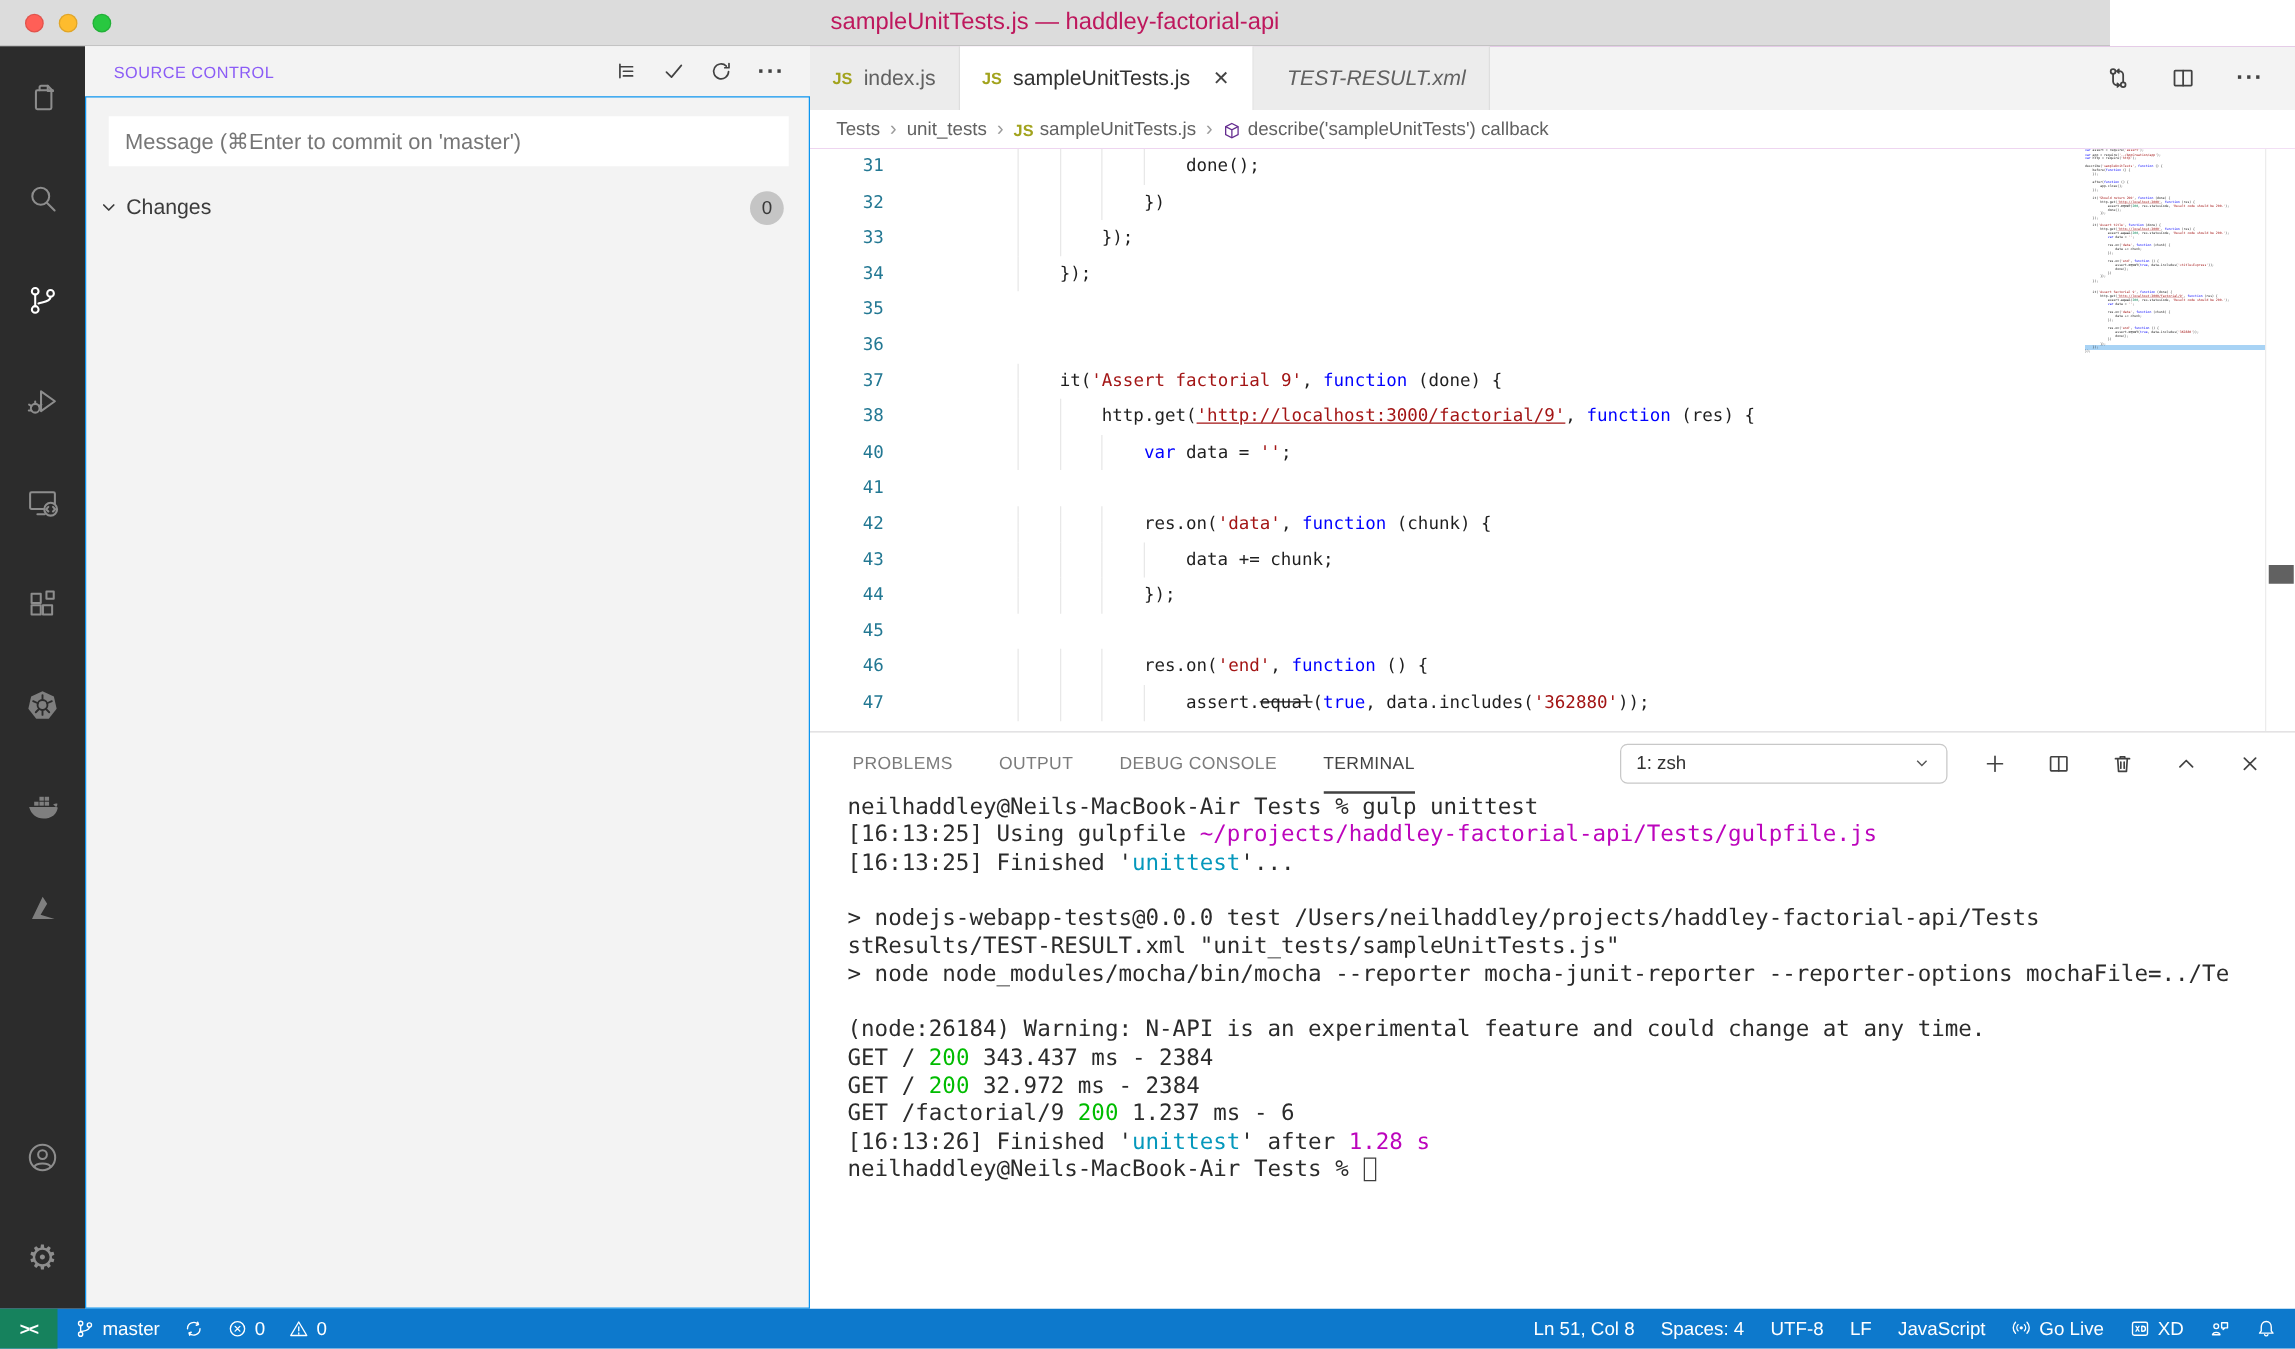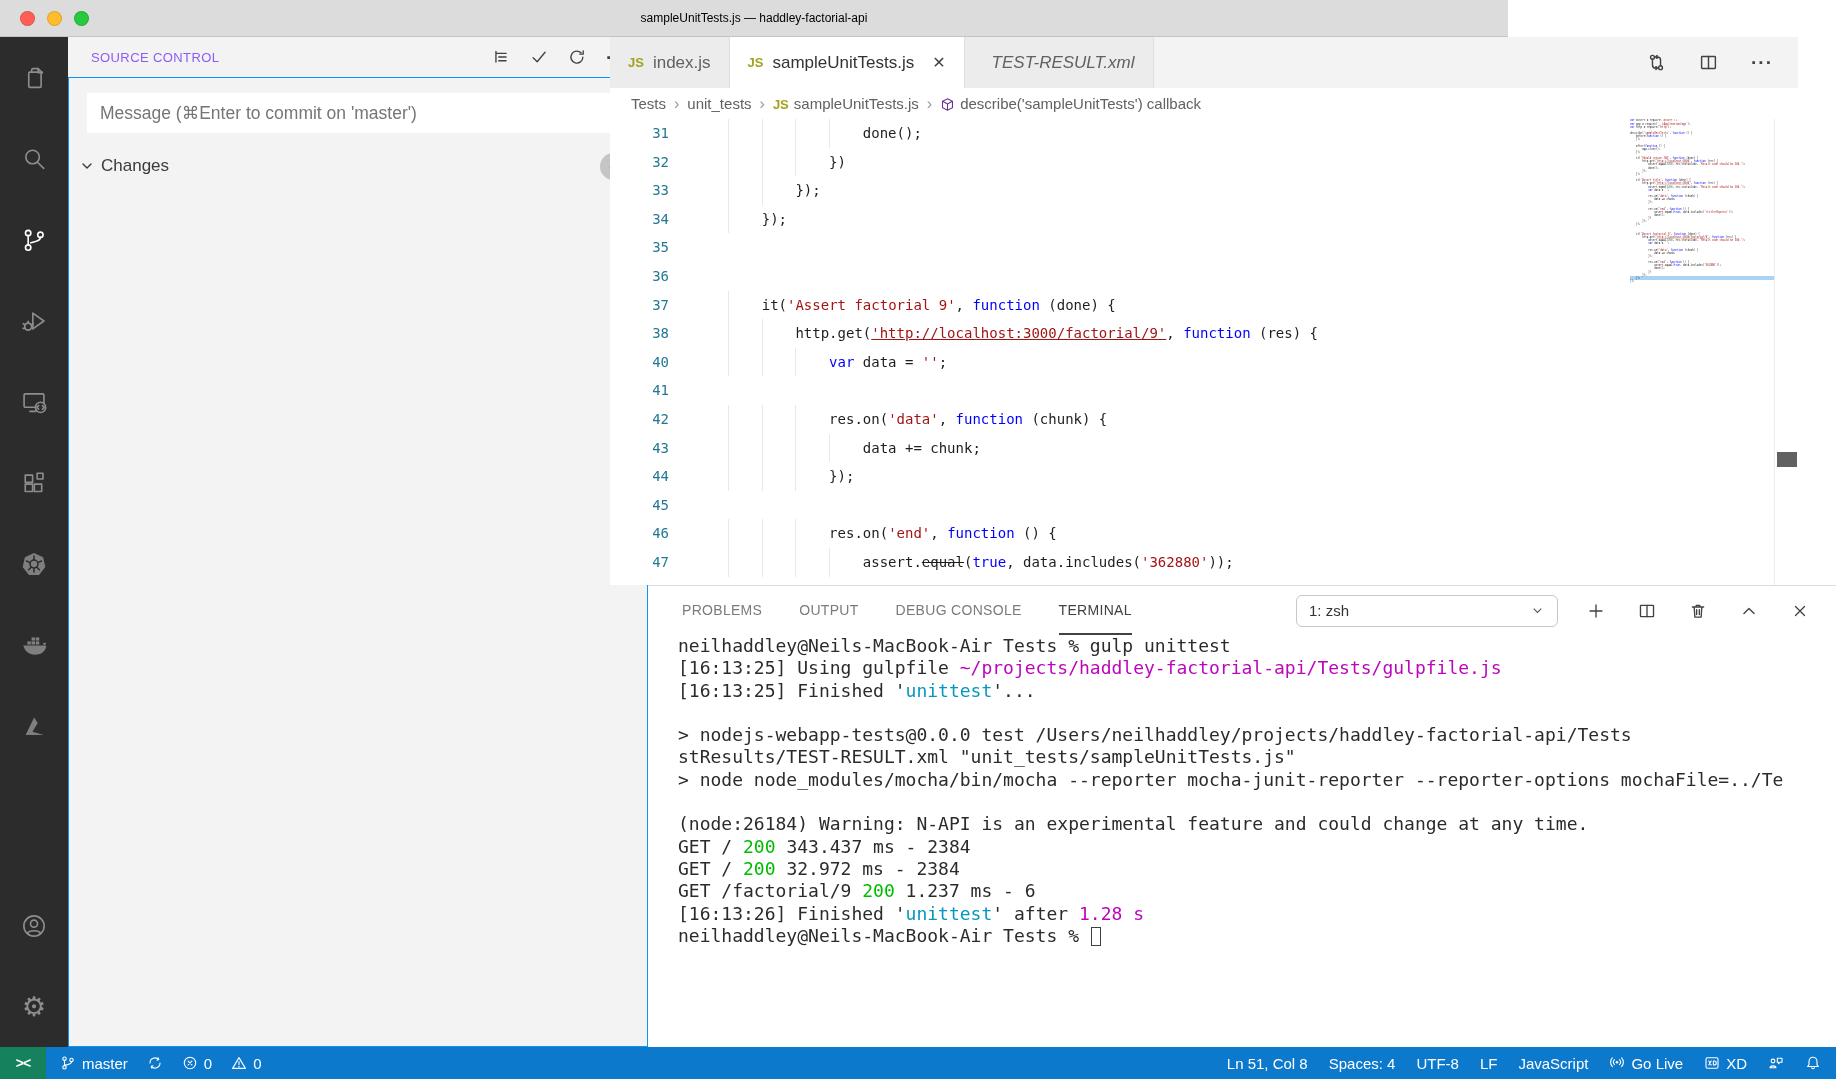--- a/index.html
+++ b/index.html
@@ -5,24 +5,24 @@
   * { box-sizing: border-box; }
   html,body { margin:0; padding:0; }
   body {
     width:1836px; height:1079px; position:relative; overflow:hidden;
     font-family:"Liberation Sans","DejaVu Sans",sans-serif; background:#fff;
     -webkit-font-smoothing:antialiased;
   }
   svg { display:block; }
 
   
-  .titlebar { position:absolute; left:0; top:0; width:1508px; height:37px;
+  .titlebar { position:absolute; left:0; top:0; width:1688px; height:37px;
     background:#dcdcdc; border-bottom:1px solid #c3c3c3;
     display:flex; align-items:center; justify-content:center;
-    font-size:12px; color:#000000; }
+    font-size:19px; color:#be185d; }
   .lights { position:absolute; left:20px; top:0; height:37px; display:flex; align-items:center; gap:12px; }
   .light { width:15px; height:15px; border-radius:50%; box-shadow:inset 0 0 0 1px rgba(0,0,0,.12); }
 
   
   .activitybar { position:absolute; left:0; top:37px; width:68px; height:1010px;
     background:#2c2c2c; display:flex; flex-direction:column; align-items:center; }
   .act-item { width:68px; height:81px; display:flex; align-items:center; justify-content:center; color:#8d8d8d; }
   .act-item.active { color:#ffffff; }
   .act-item svg { width:28px; height:28px; fill:none; stroke:currentColor; stroke-width:1.4; stroke-linecap:round; stroke-linejoin:round; }
   .act-spacer { flex:1; }
@@ -38,39 +38,39 @@
   .sidebar-content { position:absolute; left:0; top:40px; right:0; bottom:0; border:1px solid #0c95f0; }
   .commit-input { display:block; margin:15px 18px 0 18px; width:544px; height:40px; background:#fff; border:none; outline:none;
     font-family:"Liberation Sans","DejaVu Sans",sans-serif; font-size:17.5px; color:#333; padding:0 13px; }
   .commit-input::placeholder { color:#767676; opacity:1; }
   .changes-row { display:flex; align-items:center; margin-top:15px; height:36px; padding:0 20px 0 10px; font-size:17px; color:#3b3b3b; }
   .changes-row svg { width:16px; height:16px; fill:none; stroke:#3b3b3b; stroke-width:1.4; stroke-linecap:round; stroke-linejoin:round; margin-right:6px; }
   .badge { margin-left:auto; background:#c5c5c5; color:#383838; border-radius:50%; width:27px; height:27px;
     display:flex; align-items:center; justify-content:center; font-size:15px; }
 
   
-  .editor-area { position:absolute; left:610px; top:37px; width:1188px; height:548px; background:#a21caf;text-decoration:underline; }
+  .editor-area { position:absolute; left:648px; top:37px; width:1188px; height:548px; background:#a21caf;text-decoration:underline; }
   .tabbar { position:absolute; left:0; top:0; right:0; height:51px; background:#f3f3f3; display:flex; align-items:stretch; }
   .tab { display:flex; align-items:center; gap:9px; padding:0 18px; font-size:17px;
     background:#ececec; color:#616161; border-right:1px solid #dedede; white-space:nowrap; }
   .tab.active { background:#ffffff; color:#333; }
   .tab.italic { font-style:italic; }
   .tab-close { margin-left:9px; font-size:16px; color:#444; }
   .js-badge { font-weight:bold; font-size:13px; color:#a2a31d; font-family:"Liberation Sans",sans-serif; }
   .tab-actions { margin-left:auto; display:flex; align-items:center; gap:33px; padding-right:25px; color:#424242; }
   .tab-actions svg { width:19px; height:19px; fill:none; stroke:currentColor; stroke-width:1.2; stroke-linecap:round; stroke-linejoin:round; }
 
   .breadcrumbs { position:absolute; left:0; top:51px; right:0; height:31px; background:#fff;
     display:flex; align-items:center; padding-left:21px; gap:8px; font-size:15px; color:#616161; white-space:nowrap; }
   .crumb { display:flex; align-items:flex-end; gap:5px; }
   .crumb-sep { color:#9b9b9b; font-size:16px; }
   .crumb svg { width:15px; height:15px; }
 
   .code-wrap { position:absolute; left:0; top:82px; right:0; height:466px; overflow:hidden; background:#fff; }
-  .code-row { display:flex; height:28.6px; line-height:28.6px; font-family:"DejaVu Sans Mono","Liberation Mono",monospace; font-size:14px; }
+  .code-row { display:flex; height:28.6px; line-height:28.6px; font-family:"DejaVu Sans Mono","Liberation Mono",monospace; font-size:14px;gap:48px; }
   .gutter { width:59px; text-align:right; color:#237893; flex:none; }
   .code-line { padding-left:59px; white-space:pre; color:#1e1e1e; }
   .ind { display:inline-block; width:4ch; height:28.6px; border-left:1px solid #e8e8e8; vertical-align:top; }
   .tk-kw { color:#0000ff; }
   .tk-str { color:#a31515; }
   .tk-num { color:#098658; }
   .tk-url { color:#a31515; text-decoration:underline; }
   .tk-dep { color:#1e1e1e; text-decoration:line-through; }
 
   .minimap { position:absolute; top:82px; right:24px; width:144px; height:466px; overflow:hidden; background:#fff; }

